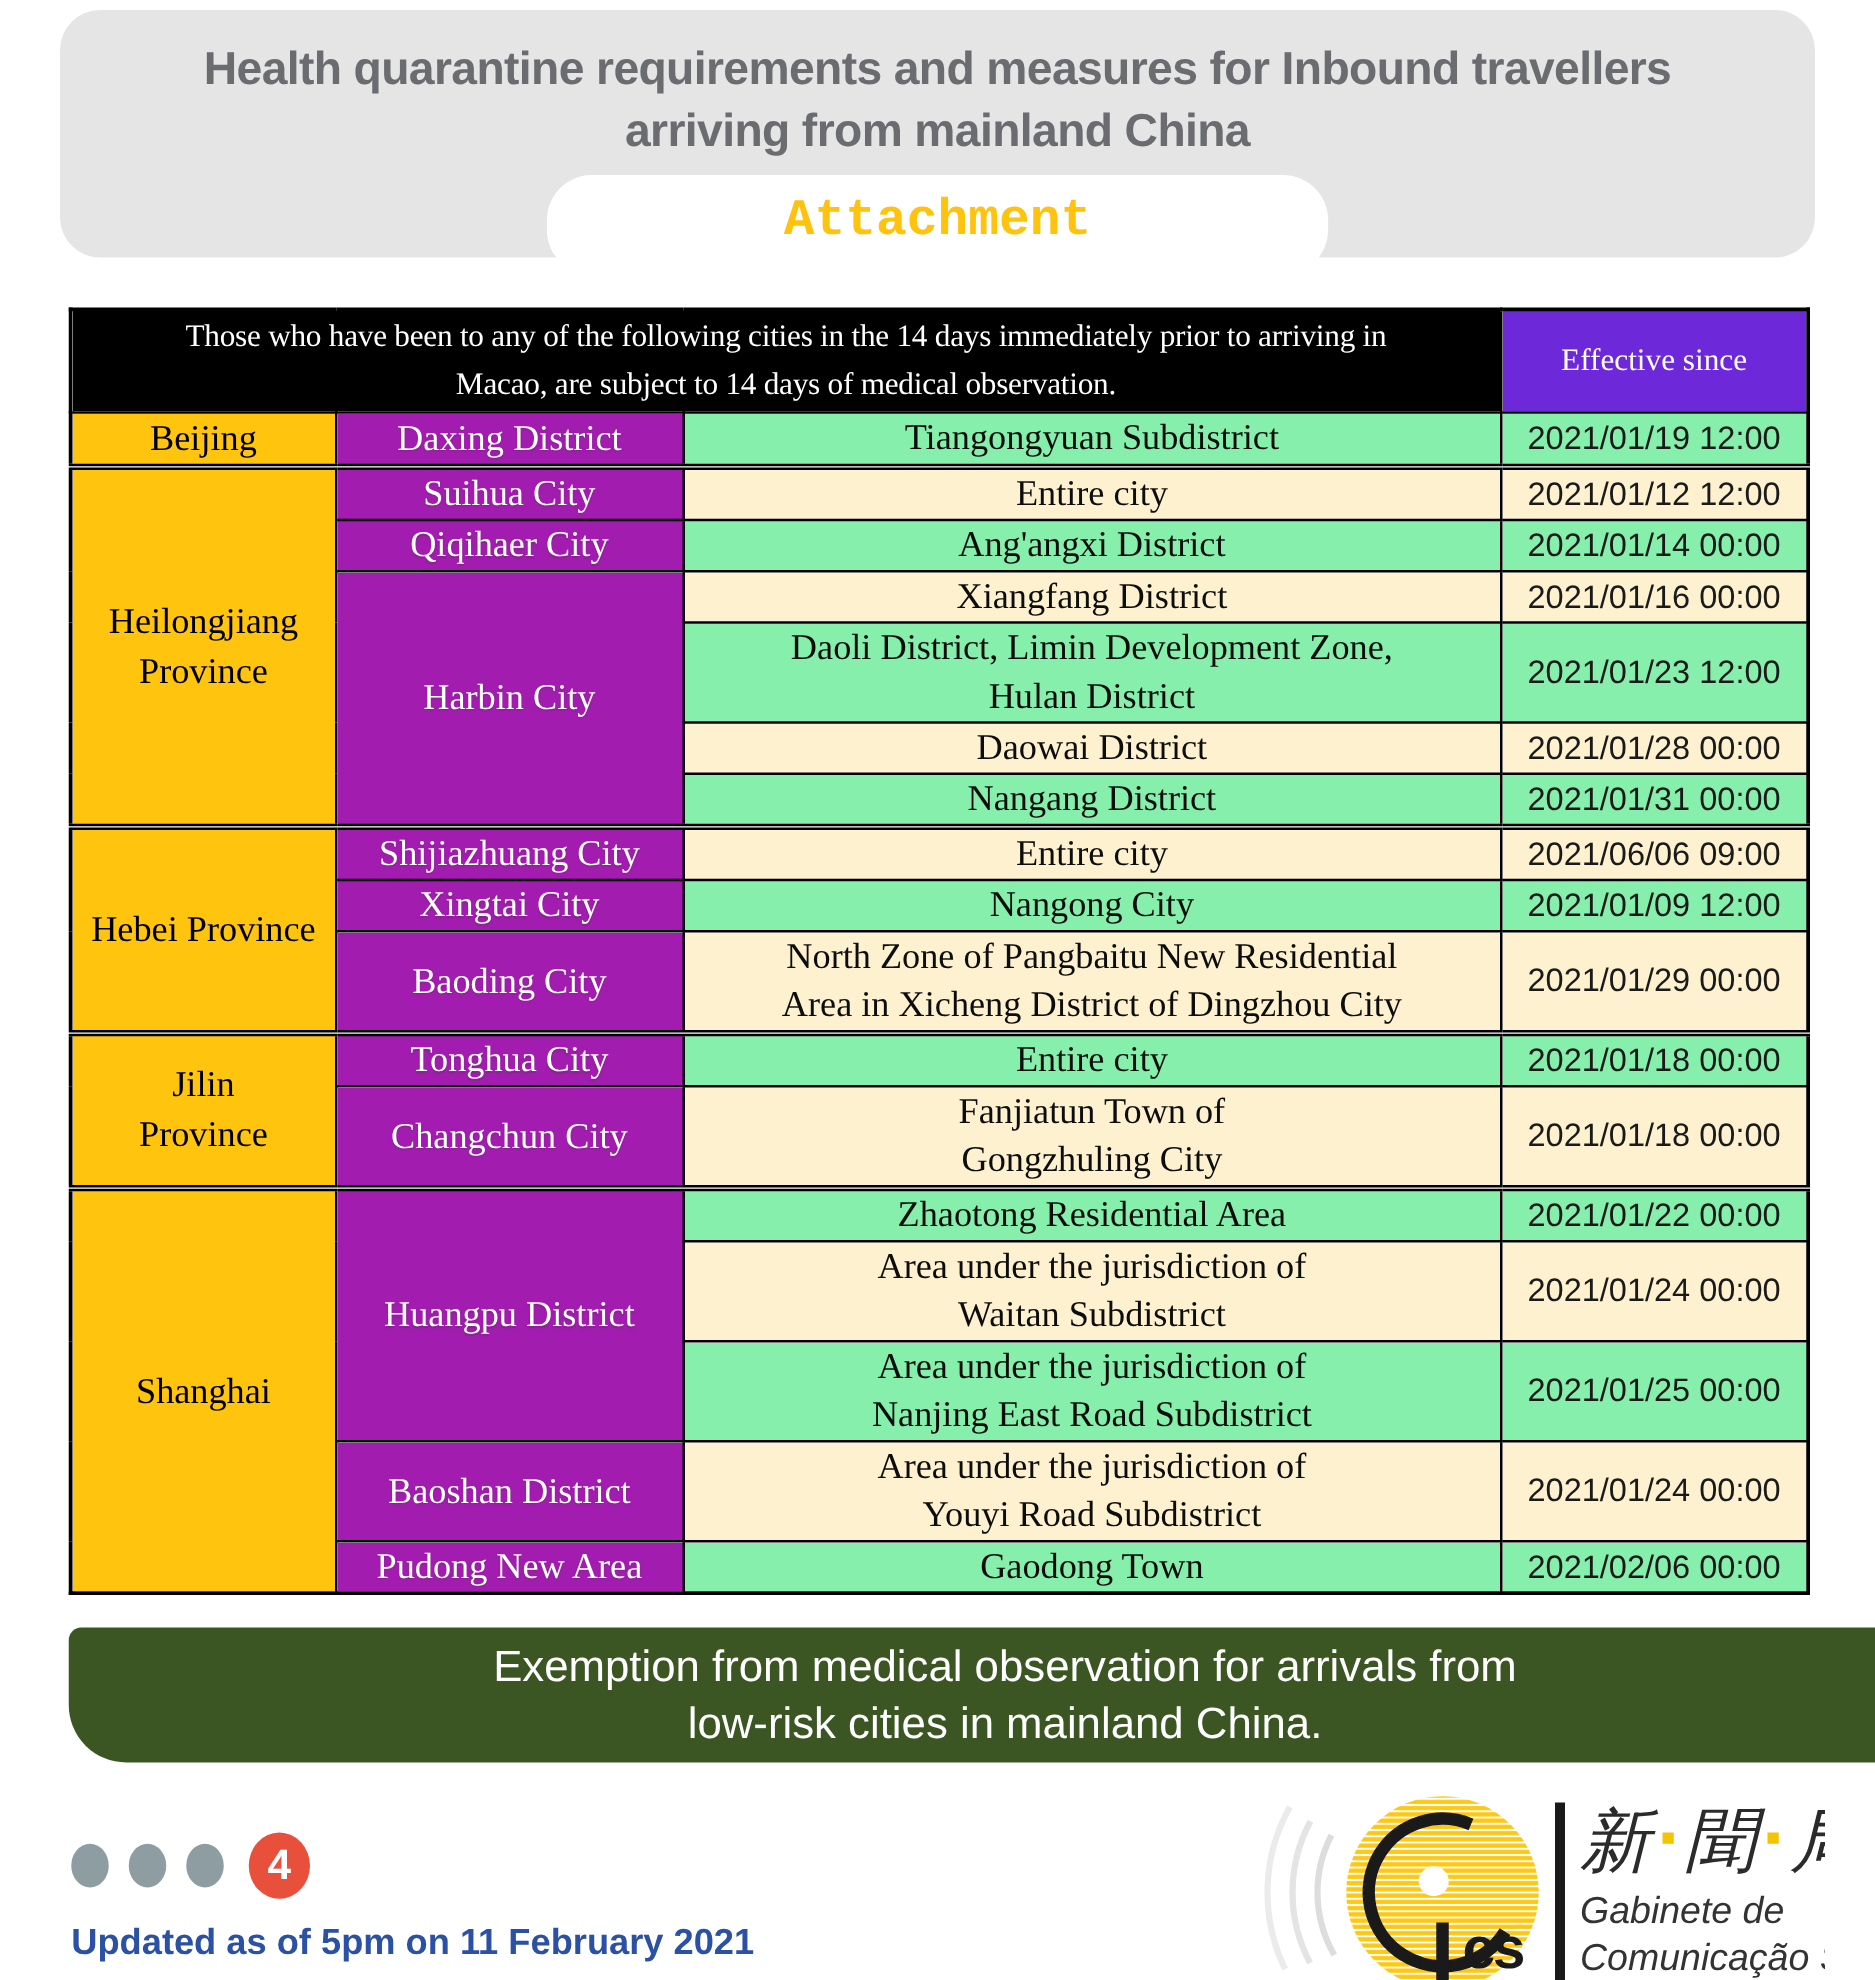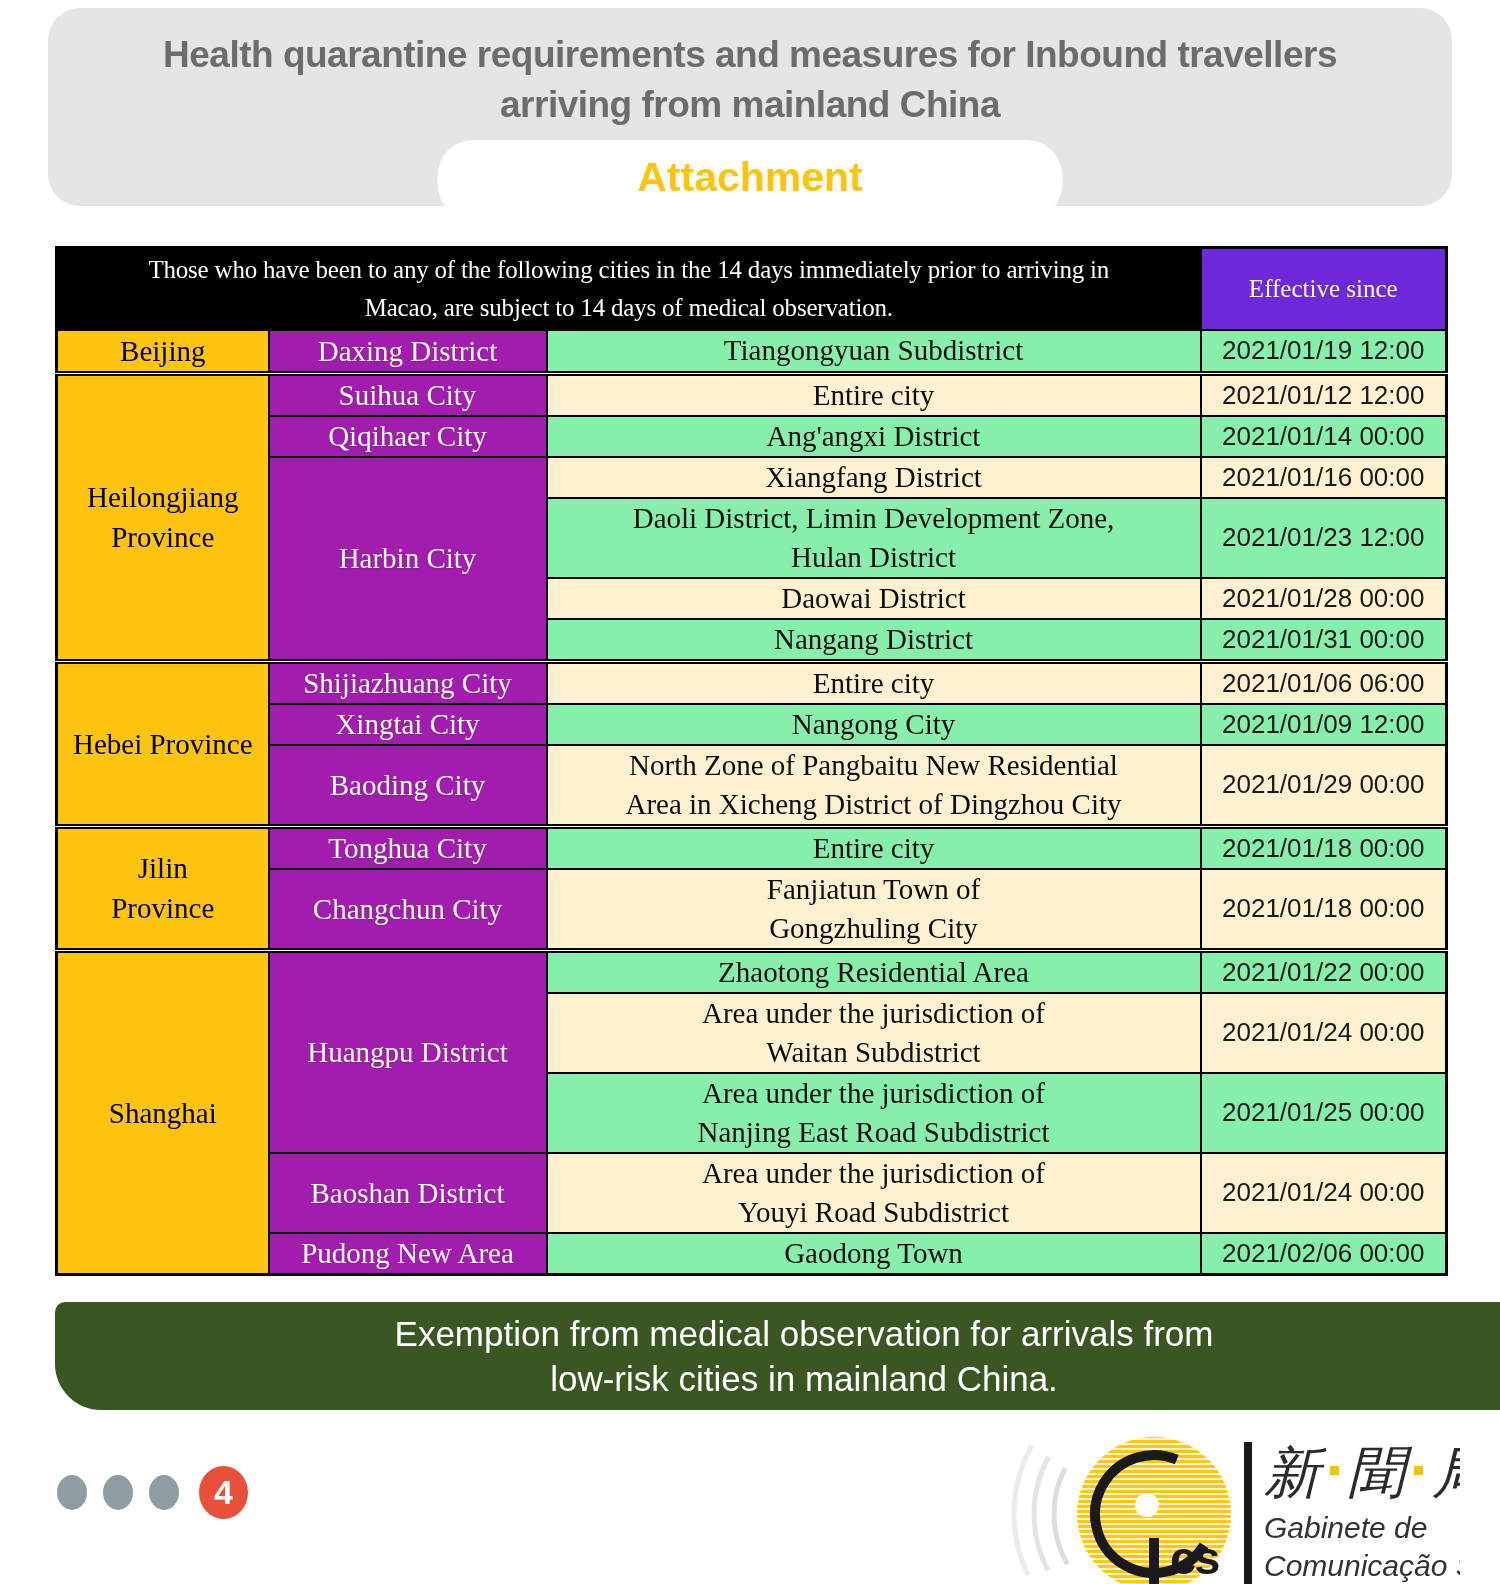--- a/index.html
+++ b/index.html
@@ -8,21 +8,21 @@
 
   
   .banner { position: relative; margin: 8px 48px 0 48px; height: 198px;
     background: #e5e5e5; border-radius: 32px; }
   .banner-title { padding-top: 22px; text-align: center; color: #6B6C70;
     font-size: 37px; font-weight: bold; line-height: 50px; letter-spacing: -0.5px;
     white-space: pre-line; }
   .attachment-box { position: absolute; left: 50%; bottom: -14px; transform: translateX(-50%);
     width: 625px; height: 80px; background: #ffffff; border-radius: 36px; }
   .attachment-label { text-align: center; padding-top: 14px; color: #FFC30D;
-    font-size: 41px; font-weight: bold; }
+    font-size: 41px; font-weight: bold; font-family: Liberation Mono, monospace; }
 
   
   table.qtable { margin: 40px 0 0 55px; width: 1390px; border-collapse: collapse;
     table-layout: fixed; border: 3px solid #000; padding-left: 36px; }
   table.qtable td, table.qtable th { border: 2px solid #000; text-align: center;
     vertical-align: middle; overflow: hidden; }
   th.criteria { background: #000; color: #fff; height: 82px;
     font-family: "Liberation Serif", serif; font-weight: normal; font-size: 25px;
     line-height: 38px; white-space: pre-line; letter-spacing: -0.2px;
     border-right: 3px solid #fff; }
@@ -119,21 +119,21 @@
       <td class="date">2021/01/28 00:00</td>
     </tr>
     <tr class="dark r1">
       <td class="district">Nangang District</td>
       <td class="date">2021/01/31 00:00</td>
     </tr>
     <tr class="light r1 group-start">
       <td class="province" rowspan="3">Hebei Province</td>
       <td class="city">Shijiazhuang City</td>
       <td class="district">Entire city</td>
-      <td class="date">2021/01/06 06:00</td>
+      <td class="date">2021/06/06 09:00</td>
     </tr>
     <tr class="dark r1">
       <td class="city">Xingtai City</td>
       <td class="district">Nangong City</td>
       <td class="date">2021/01/09 12:00</td>
     </tr>
     <tr class="light r2">
       <td class="city">Baoding City</td>
       <td class="district">North Zone of Pangbaitu New Residential
 Area in Xicheng District of Dingzhou City</td>
@@ -187,20 +187,21 @@
 low-risk cities in mainland China.</div>
 </div>
 
 <div class="footer">
   <div class="pager">
     <div class="pager-dot"></div>
     <div class="pager-dot"></div>
     <div class="pager-dot"></div>
     <div class="page-badge">4</div>
   </div>
+  <div class="updated">Updated as of 5pm on 11 February 2021</div>
 
   <svg class="gcs-logo" width="478" height="164" viewBox="0 0 478 164">
     <defs>
       <pattern id="stripes" width="8" height="5" patternUnits="userSpaceOnUse">
         <rect width="8" height="5" fill="#ffffff"></rect>
         <rect y="0.8" width="8" height="3.4" fill="#FFC810"></rect>
       </pattern>
     </defs>
 
     <g>

